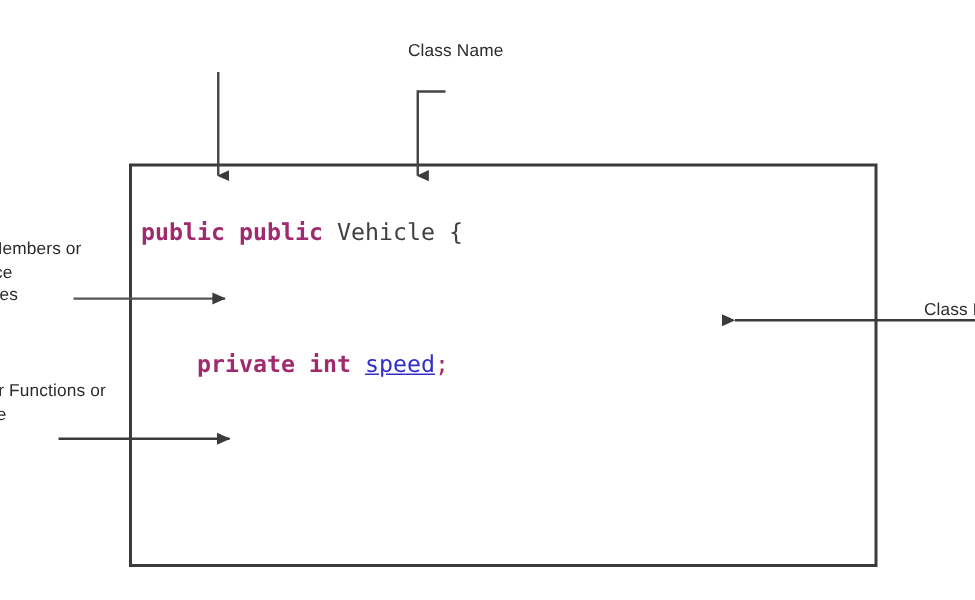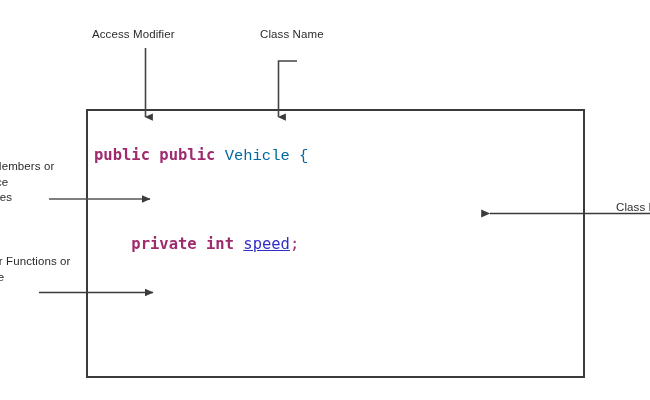--- a/index.html
+++ b/index.html
@@ -26,21 +26,21 @@
   .annot-label {
     position: absolute;
     font-family: "Liberation Sans", sans-serif;
     font-size: 11.5px;
     color: #2b2b2b;
     line-height: 15.5px;
     white-space: pre;
     letter-spacing: 0.1px;
   }
   #label-access-modifier { left: 92px;  top: 27px; }
-  #label-class-name      { left: 260px; top: 27px; }
+  #label-class-name      { left: 272px; top: 27px; }
   #label-data-members {
     left: -36px; top: 159px; text-align: left;
   }
   #label-member-functions {
     left: -40px; top: 254px; text-align: left;
   }
   #label-class-body {
     left: 616px; top: 200px;
   }
 
@@ -66,22 +66,21 @@
     line-height: 22px;
     white-space: pre;
     color: #1d1d1d;
   }
   .code-line { white-space: pre; }
   .kw {
     color: #a02a6e;
     font-weight: bold;
   }
   .type-black {
-    color: #0369a1;
-    font-family: Liberation Mono, monospace;
+    color: #404040;
   }
   .var {
     color: #3030c8;
     text-decoration: underline;
   }
   .punc-kw {
     color: #a02a6e;
   }
   .blank-line { display: block; height: 22px; }
 
@@ -104,21 +103,20 @@
 <div class="code-line"><span class="kw">public public</span><span class="type-black"> Vehicle {</span></div>
 <div class="code-line blank-line"> </div>
 <div class="code-line">    <span class="kw">private int</span><span class="type-black"> </span><span class="var">speed</span><span class="punc-kw">;</span></div>
 <div class="code-line blank-line"> </div>
 
 
 
 
   </div>
 
-  <div class="annot-label" id="label-access-modifier">Access Modifier</div>
 
   <div class="annot-label" id="label-class-name">Class Name</div>
 
   <div class="annot-label" id="label-data-members">Data Members or
 Instance
 Variables</div>
 
   <div class="annot-label" id="label-member-functions">Member Functions or
 Instance
 Method</div>

